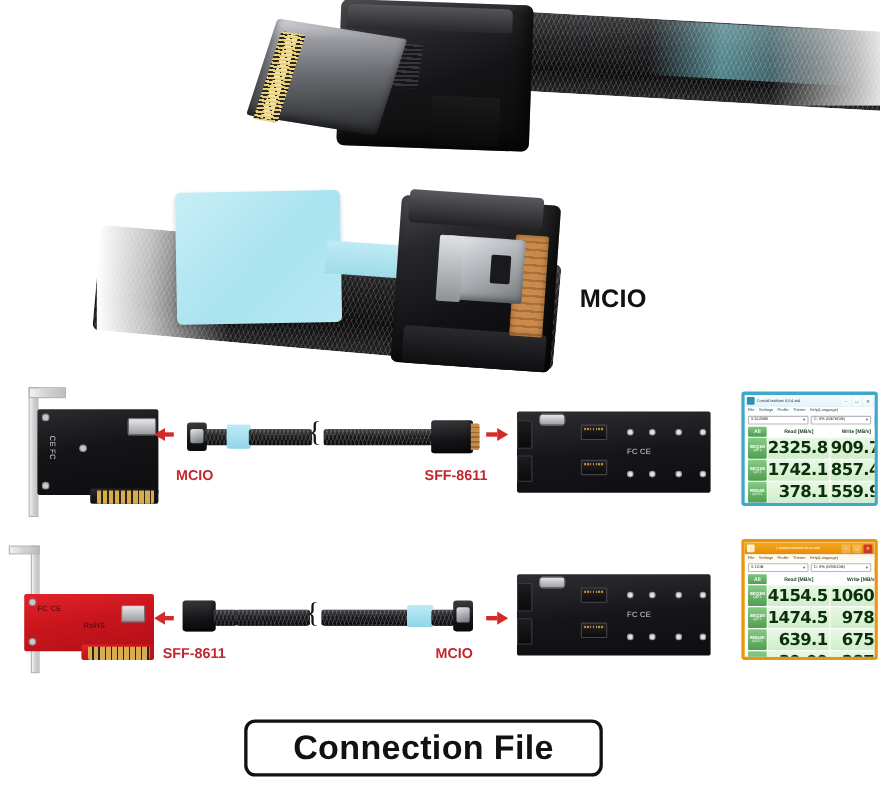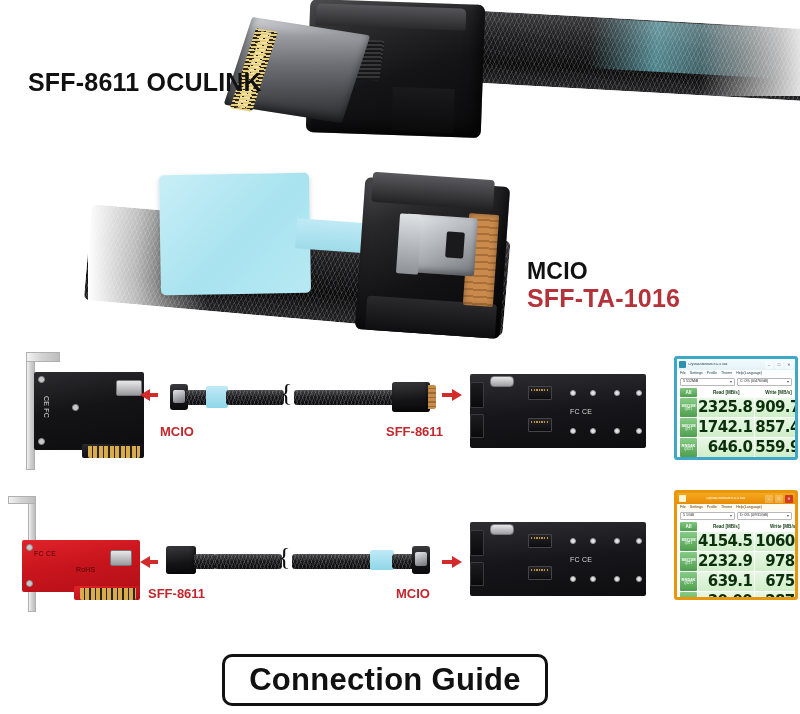--- a/index.html
+++ b/index.html
@@ -371,23 +371,21 @@
   <div class="abs" id="flag-strip"></div>
 
   <div class="abs" id="mcio-body"></div>
   <div class="abs" id="mcio-wing-top"></div>
   <div class="abs" id="mcio-wing-bot"></div>
   <div class="abs" id="mcio-gold"></div>
   <div class="abs" id="mcio-latch"></div>
   <div class="abs" id="mcio-latch-cut"></div>
   <div class="abs" id="mcio-latch-bar"></div>
 
-  <div class="abs hero-label" id="lbl-oculink">SFF-8611 OCULINK</div>
   <div class="abs hero-label" id="lbl-mcio">MCIO</div>
-  <div class="abs hero-label" id="lbl-ta1016">SFF-TA-1016</div>
 </div>
 
 <div class="row" id="row1">
 
   <div class="pcie">
     <div class="bracket" style="left:26px; top:0px; width:9px; height:118px;"></div>
     <div class="bracket" style="left:26px; top:0px; width:34px; height:10px;"></div>
     <div class="pcb black" style="left:34px; top:20px; width:110px; height:78px;"></div>
     <div class="pcb black" style="left:82px; top:92px; width:62px; height:14px;"></div>
     <div class="gold-fingers" style="left:88px; top:94px; width:52px; height:12px;"></div>
@@ -477,21 +475,21 @@
         <span class="l1">SEQ1M</span>
           <span class="l2">Q1T1</span>
       </div>
       <div class="bg-cell bg-val">1742.1</div>
       <div class="bg-cell bg-val">857.4</div>
 
       <div class="bg-cell bg-rowlbl">
         <span class="l1">RND4K</span>
           <span class="l2">Q32T1</span>
       </div>
-      <div class="bg-cell bg-val">646.0</div>
+      <div class="bg-cell bg-val">378.1</div>
       <div class="bg-cell bg-val">559.9</div>
 
       <div class="bg-cell bg-rowlbl">
         
       </div>
       <div class="bg-cell bg-val">43.38</div>
       <div class="bg-cell bg-val">175.5</div>
     </div>
 
   </div>
@@ -584,35 +582,35 @@
         <span class="l1">SEQ1M</span>
           <span class="l2">Q8T1</span>
       </div>
       <div class="bg-cell bg-val">4154.5</div>
       <div class="bg-cell bg-val">1060.5</div>
 
       <div class="bg-cell bg-rowlbl">
         <span class="l1">SEQ1M</span>
           <span class="l2">Q1T1</span>
       </div>
-      <div class="bg-cell bg-val">2232.9</div>
+      <div class="bg-cell bg-val">1474.5</div>
       <div class="bg-cell bg-val">978.4</div>
 
       <div class="bg-cell bg-rowlbl">
         <span class="l1">RND4K</span>
           <span class="l2">Q32T1</span>
       </div>
       <div class="bg-cell bg-val">639.1</div>
       <div class="bg-cell bg-val">675.5</div>
 
       <div class="bg-cell bg-rowlbl">
         <span class="l1">RND4K</span>
       </div>
       <div class="bg-cell bg-val">39.09</div>
       <div class="bg-cell bg-val">287.7</div>
     </div>
 
   </div>
 </div>
 
 <div id="guide">
-  <span id="guide-text">Connection Guide</span>
+  <span id="guide-text">Connection File</span>
 </div>
 
 </body></html>

